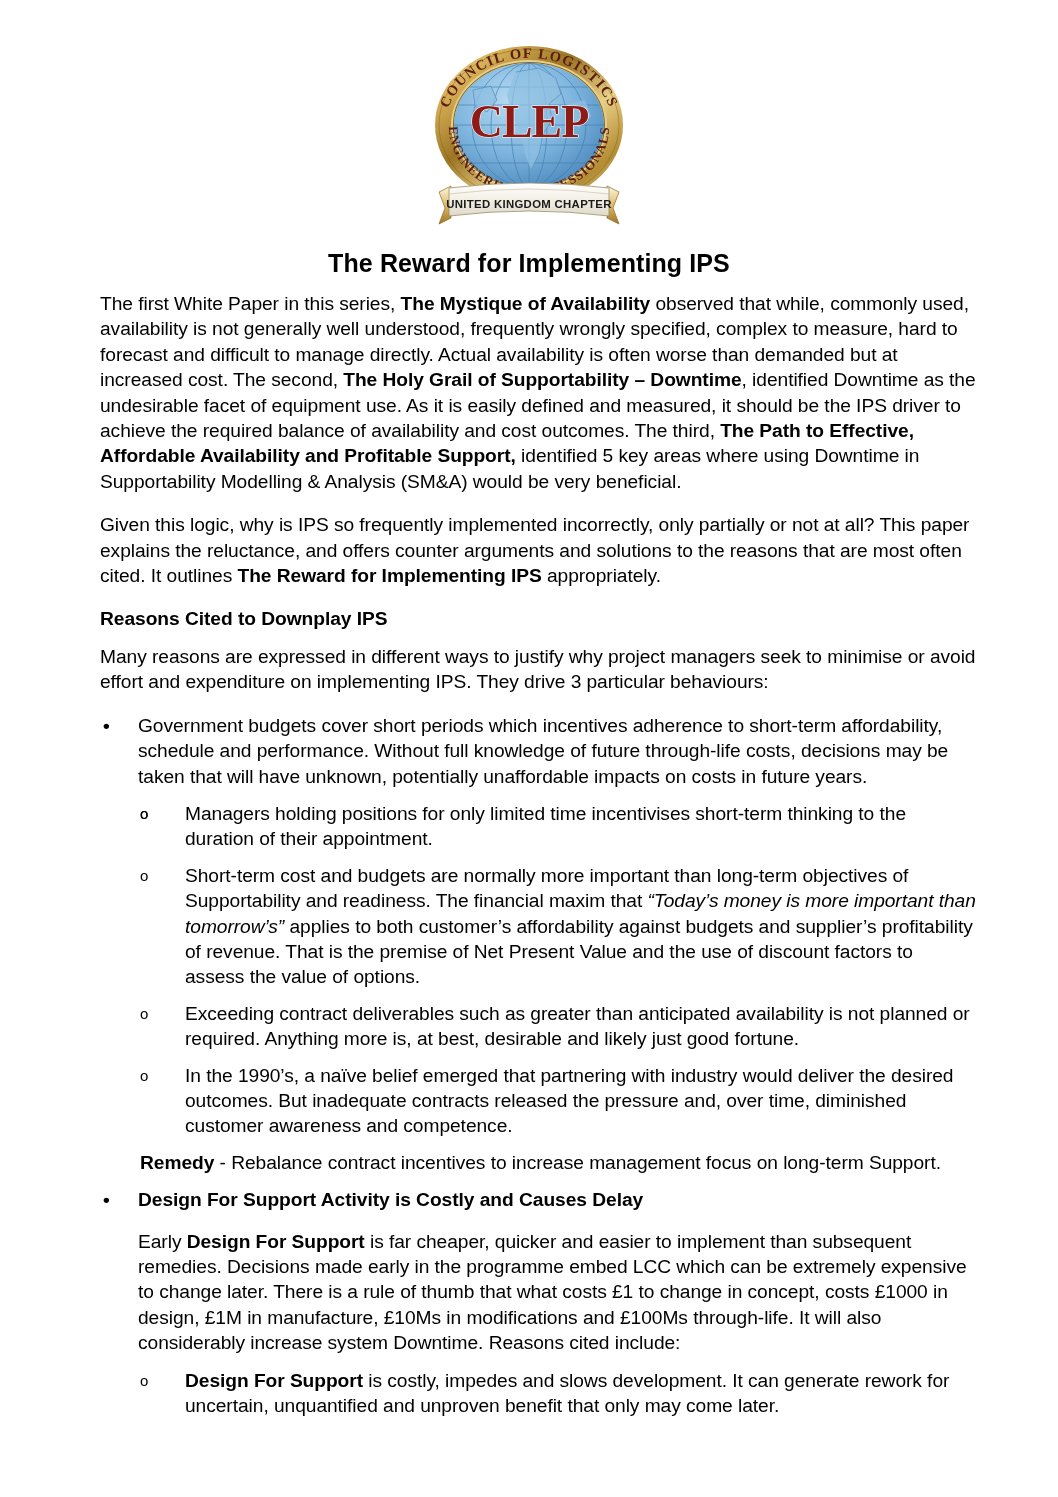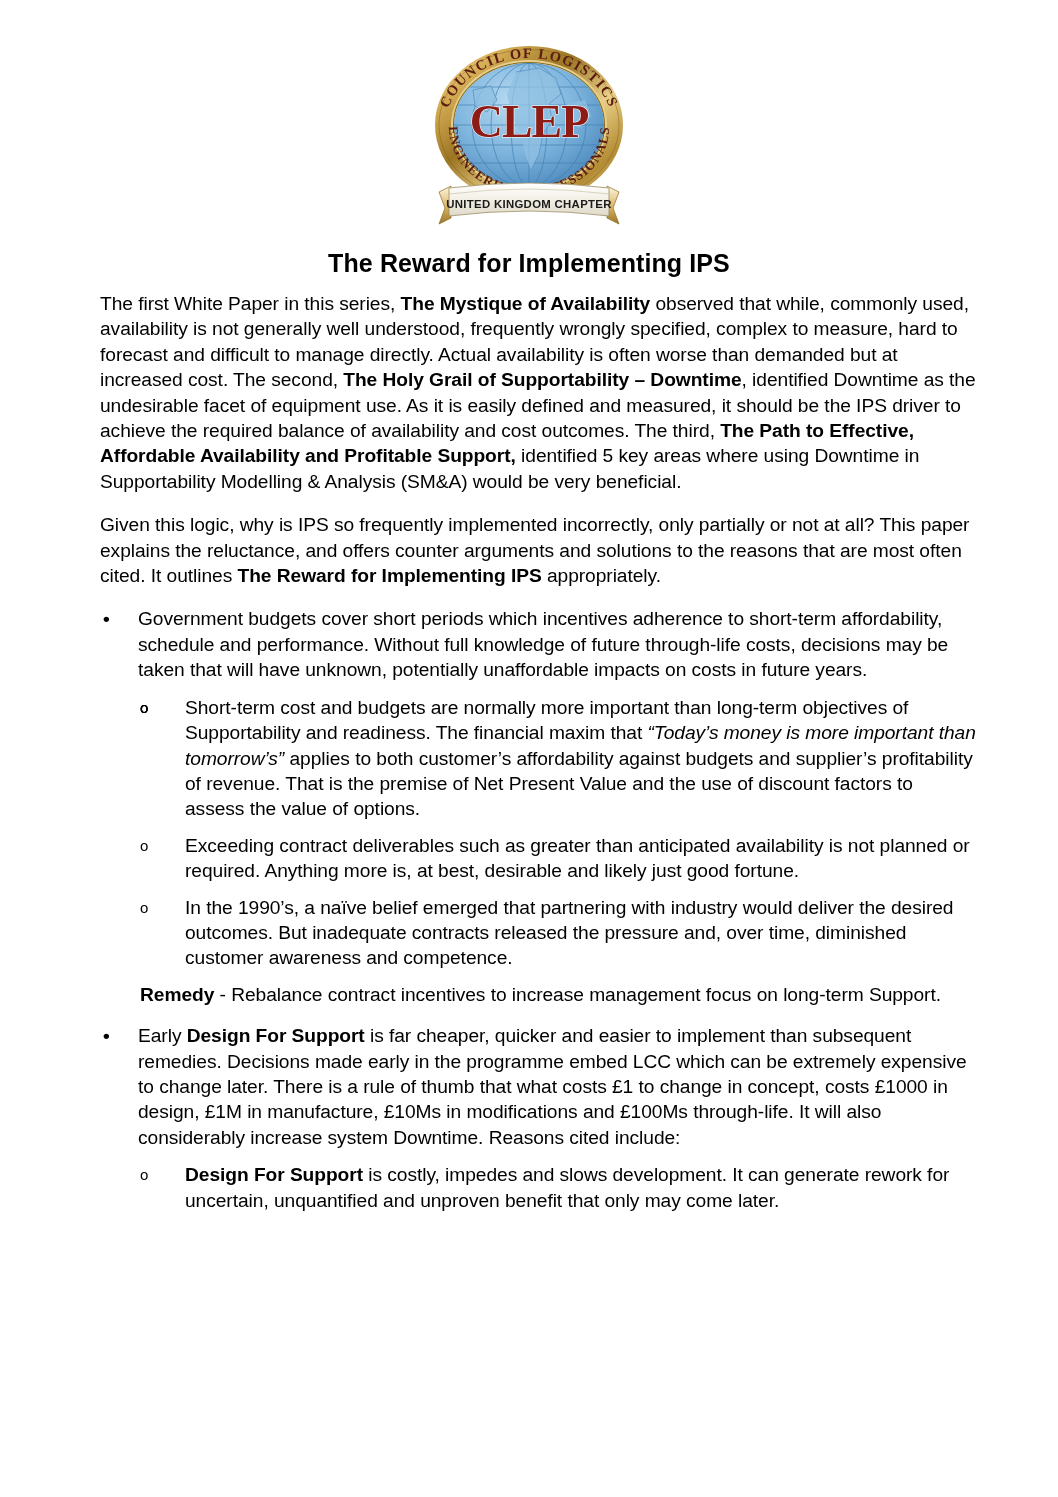--- a/index.html
+++ b/index.html
@@ -222,54 +222,58 @@
   </div>
 
   <h1 class="doc-title">The Reward for Implementing IPS</h1>
 
   <div class="content-inner">
 
     <p class="para"><span>The first White Paper in this series, </span><b>The Mystique of Availability</b><span> observed that while, commonly used, availability is not generally well understood, frequently wrongly specified, complex to measure, hard to forecast and difficult to manage directly.  Actual availability is often worse than demanded but at increased cost.  The second, </span><b>The Holy Grail of Supportability – Downtime</b><span>, identified Downtime as the undesirable facet of equipment use.  As it is easily defined and measured, it should be the IPS driver to achieve the required balance of availability and cost outcomes.  The third, </span><b>The Path to Effective, Affordable Availability and Profitable Support,</b><span> identified 5 key areas where using Downtime in Supportability Modelling &amp; Analysis (SM&amp;A) would be very beneficial.</span></p>
 
     <p class="para"><span>Given this logic, why is IPS so frequently implemented incorrectly, only partially or not at all?  This paper explains the reluctance, and offers counter arguments and solutions to the reasons that are most often cited.  It outlines </span><b>The Reward for Implementing IPS</b><span> appropriately.</span></p>
 
-
+    <h2 class="section-heading">Reasons Cited to Downplay IPS</h2>
+
+    <p class="para">Many reasons are expressed in different ways to justify why project managers seek to minimise or avoid effort and expenditure on implementing IPS.  They drive 3 particular behaviours:</p>
 
     <div class="l1-block">
       <div class="l1-head">
         <span class="bullet-dot">•</span>
       </div>
 
       <p class="l1-para">Government budgets cover short periods which incentives adherence to short-term affordability, schedule and performance.  Without full knowledge of future through-life costs, decisions may be taken that will have unknown, potentially unaffordable impacts on costs in future years.</p>
 
       <div class="l2-item">
         <span class="bullet-circle">o</span>
       </div>
       <div class="l2-item">
         <span class="bullet-circle">o</span>
+        <span><span>Managers holding positions for only limited time incentivises short-term thinking to the duration of their appointment.</span></span>
       </div>
       <div class="l2-item">
         <span class="bullet-circle">o</span>
         <span><span>Short-term cost and budgets are normally more important than long-term objectives of Supportability and readiness. The financial maxim that </span><i>“Today’s money is more important than tomorrow’s”</i><span> applies to both customer’s affordability against budgets and supplier’s profitability of revenue.  That is the premise of Net Present Value and the use of discount factors to assess the value of options.</span></span>
       </div>
       <div class="l2-item">
         <span class="bullet-circle">o</span>
         <span><span>Exceeding contract deliverables such as greater than anticipated availability is not planned or required.  Anything more is, at best, desirable and likely just good fortune.</span></span>
       </div>
       <div class="l2-item">
         <span class="bullet-circle">o</span>
         <span><span>In the 1990’s, a naïve belief emerged that partnering with industry would deliver the desired outcomes.  But inadequate contracts released the pressure and, over time, diminished customer awareness and competence.</span></span>
       </div>
 
       <p class="remedy-line"><b>Remedy</b><span> - Rebalance contract incentives to increase management focus on long-term Support.</span></p>
     </div>
 
     <div class="l1-block">
       <div class="l1-head">
         <span class="bullet-dot">•</span>
+        <span>Design For Support Activity is Costly and Causes Delay</span>
       </div>
 
       <p class="l1-para"><span>Early </span><b>Design For Support</b><span> is far cheaper, quicker and easier to implement than subsequent remedies.  Decisions made early in the programme embed LCC which can be extremely expensive to change later.  There is a rule of thumb that what costs £1 to change in concept, costs £1000 in design, £1M in manufacture, £10Ms in modifications and £100Ms through-life.  It will also considerably increase system Downtime.  Reasons cited include:</span></p>
 
       <div class="l2-item">
         <span class="bullet-circle">o</span>
         <span><b>Design For Support</b><span> is costly, impedes and slows development.  It can generate rework for uncertain, unquantified and unproven benefit that only may come later.</span></span>
       </div>
 
     </div>

